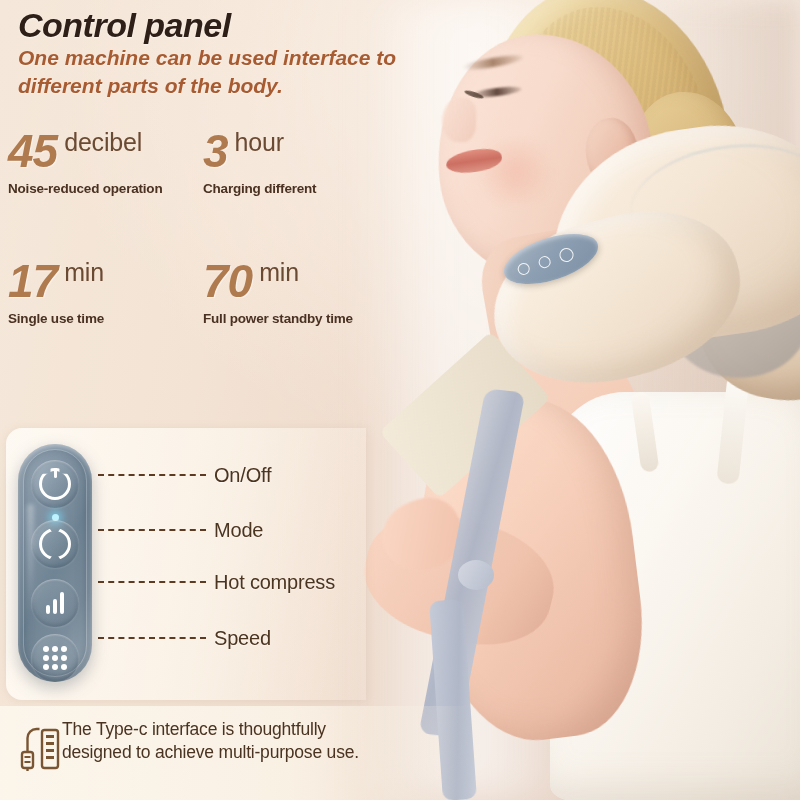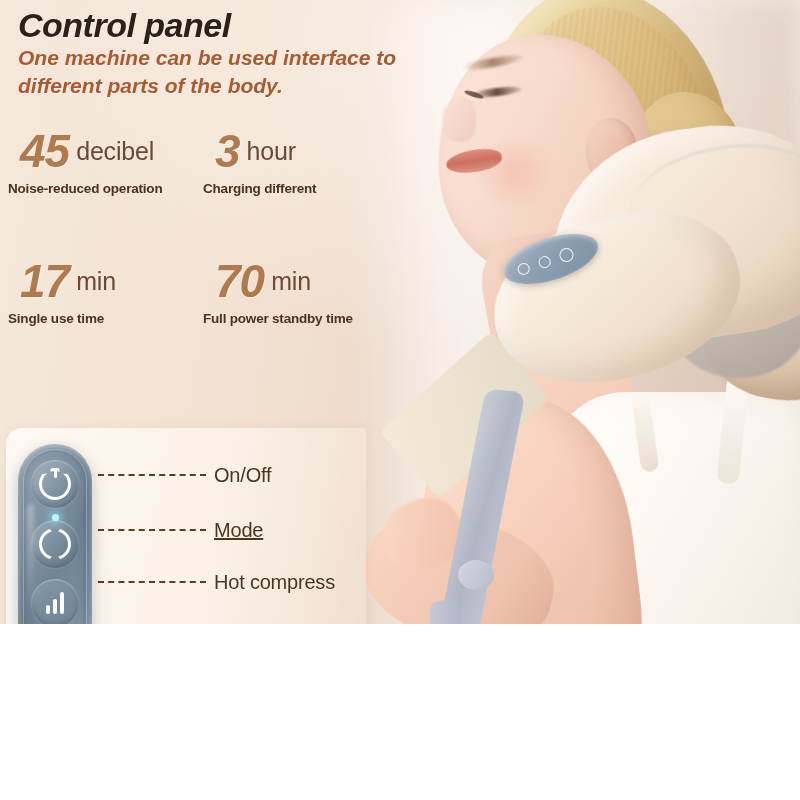--- a/index.html
+++ b/index.html
@@ -1,18 +1,18 @@
 <!DOCTYPE html>
 <html><head>
 <meta charset="utf-8">
 <style>
   html,body{margin:0;padding:0;background:#fff;}
   body{width:800px;height:800px;overflow:hidden;font-family:"Liberation Sans",sans-serif;}
 
-  #stage{position:relative;width:800px;height:624px;overflow:hidden;
+  #stage{position:relative;width:800px;height:800px;overflow:hidden;
          background:#f3e6d8;}
 
   
   .photo-base{position:absolute;inset:0;
     background:
       radial-gradient(120% 90% at 78% 8%, rgba(255,248,240,.85) 0%, rgba(244,228,214,0) 60%),
       linear-gradient(100deg,#f5e8da 0%,#f3e3d4 28%,#efdccd 46%,#e9d6c8 60%,#e3cec1 100%);
   }
   
   .light-col{position:absolute;left:360px;top:0;width:220px;height:800px;
@@ -138,21 +138,21 @@
   
   .title{position:absolute;left:18px;top:6px;font-size:34px;font-weight:bold;font-style:italic;
     color:#2e2018;letter-spacing:-.5px;text-shadow:0 1px 2px rgba(255,255,255,.6);}
   .subtitle{position:absolute;left:18px;top:44px;width:430px;font-size:21px;font-style:italic;
     font-weight:bold;color:#a85b31;line-height:1.33;text-shadow:0 1px 1px rgba(255,255,255,.5);}
 
   .specs{position:absolute;left:8px;top:128px;width:370px;}
   .spec-row{display:flex;}
   .spec{width:195px;}
   .spec.narrow{width:175px;}
-  .spec-val{display:flex;align-items:center;margin-left:12px;}
+  .spec-val{display:flex;align-items:flex-start;}
   .spec-num{font-size:46px;font-weight:bold;font-style:italic;color:#b07a4f;line-height:1;
     letter-spacing:-1px;text-shadow:1px 1px 1px rgba(255,255,255,.55);}
   .spec-unit{font-size:25px;color:#6b4a33;margin-left:7px;letter-spacing:-.2px;}
   .spec-cap{font-size:13.5px;color:#4a3121;margin-top:7px;font-weight:bold;letter-spacing:-.2px;}
   .spec-gap{height:62px;}
 
   
   .card{position:absolute;left:6px;top:428px;width:360px;height:272px;
     border-radius:16px 0 0 16px;
     background:linear-gradient(100deg,rgba(255,252,246,.88) 0%,rgba(253,246,236,.78) 55%,rgba(252,244,233,.12) 100%);
@@ -318,21 +318,21 @@
           <i></i>
           <i></i>
       </span>
     </div>
   </div>
 
   <div class="lead" style="left:98px;top:474px;width:108px;"></div>
   <div class="lead-label" style="left:214px;top:464px;">On/Off</div>
 
   <div class="lead" style="left:98px;top:529px;width:108px;"></div>
-  <div class="lead-label" style="left:214px;top:519px;text-decoration:underline;">Mode</div>
+  <div class="lead-label" style="left:214px;top:519px;">Mode</div>
 
   <div class="lead" style="left:98px;top:581px;width:108px;"></div>
   <div class="lead-label" style="left:214px;top:571px;">Hot compress</div>
 
   <div class="lead" style="left:98px;top:637px;width:108px;"></div>
   <div class="lead-label" style="left:214px;top:627px;">Speed</div>
 
   <div class="footer"></div>
   <div class="usb-icon">
     <svg viewBox="0 0 44 54" width="44" height="54">
@@ -345,14 +345,15 @@
       <g fill="#7a5533">
         <rect x="6.5" y="34" width="6" height="2"></rect>
         <rect x="6.5" y="39" width="6" height="2"></rect>
         <rect x="28" y="13" width="8" height="3"></rect>
         <rect x="28" y="20" width="8" height="3"></rect>
         <rect x="28" y="27" width="8" height="3"></rect>
         <rect x="28" y="34" width="8" height="3"></rect>
       </g>
     </svg>
   </div>
+  <div class="foot-text">The Type-c interface is thoughtfully designed to achieve multi-purpose use.</div>
 
 </div>
 
 </body></html>

